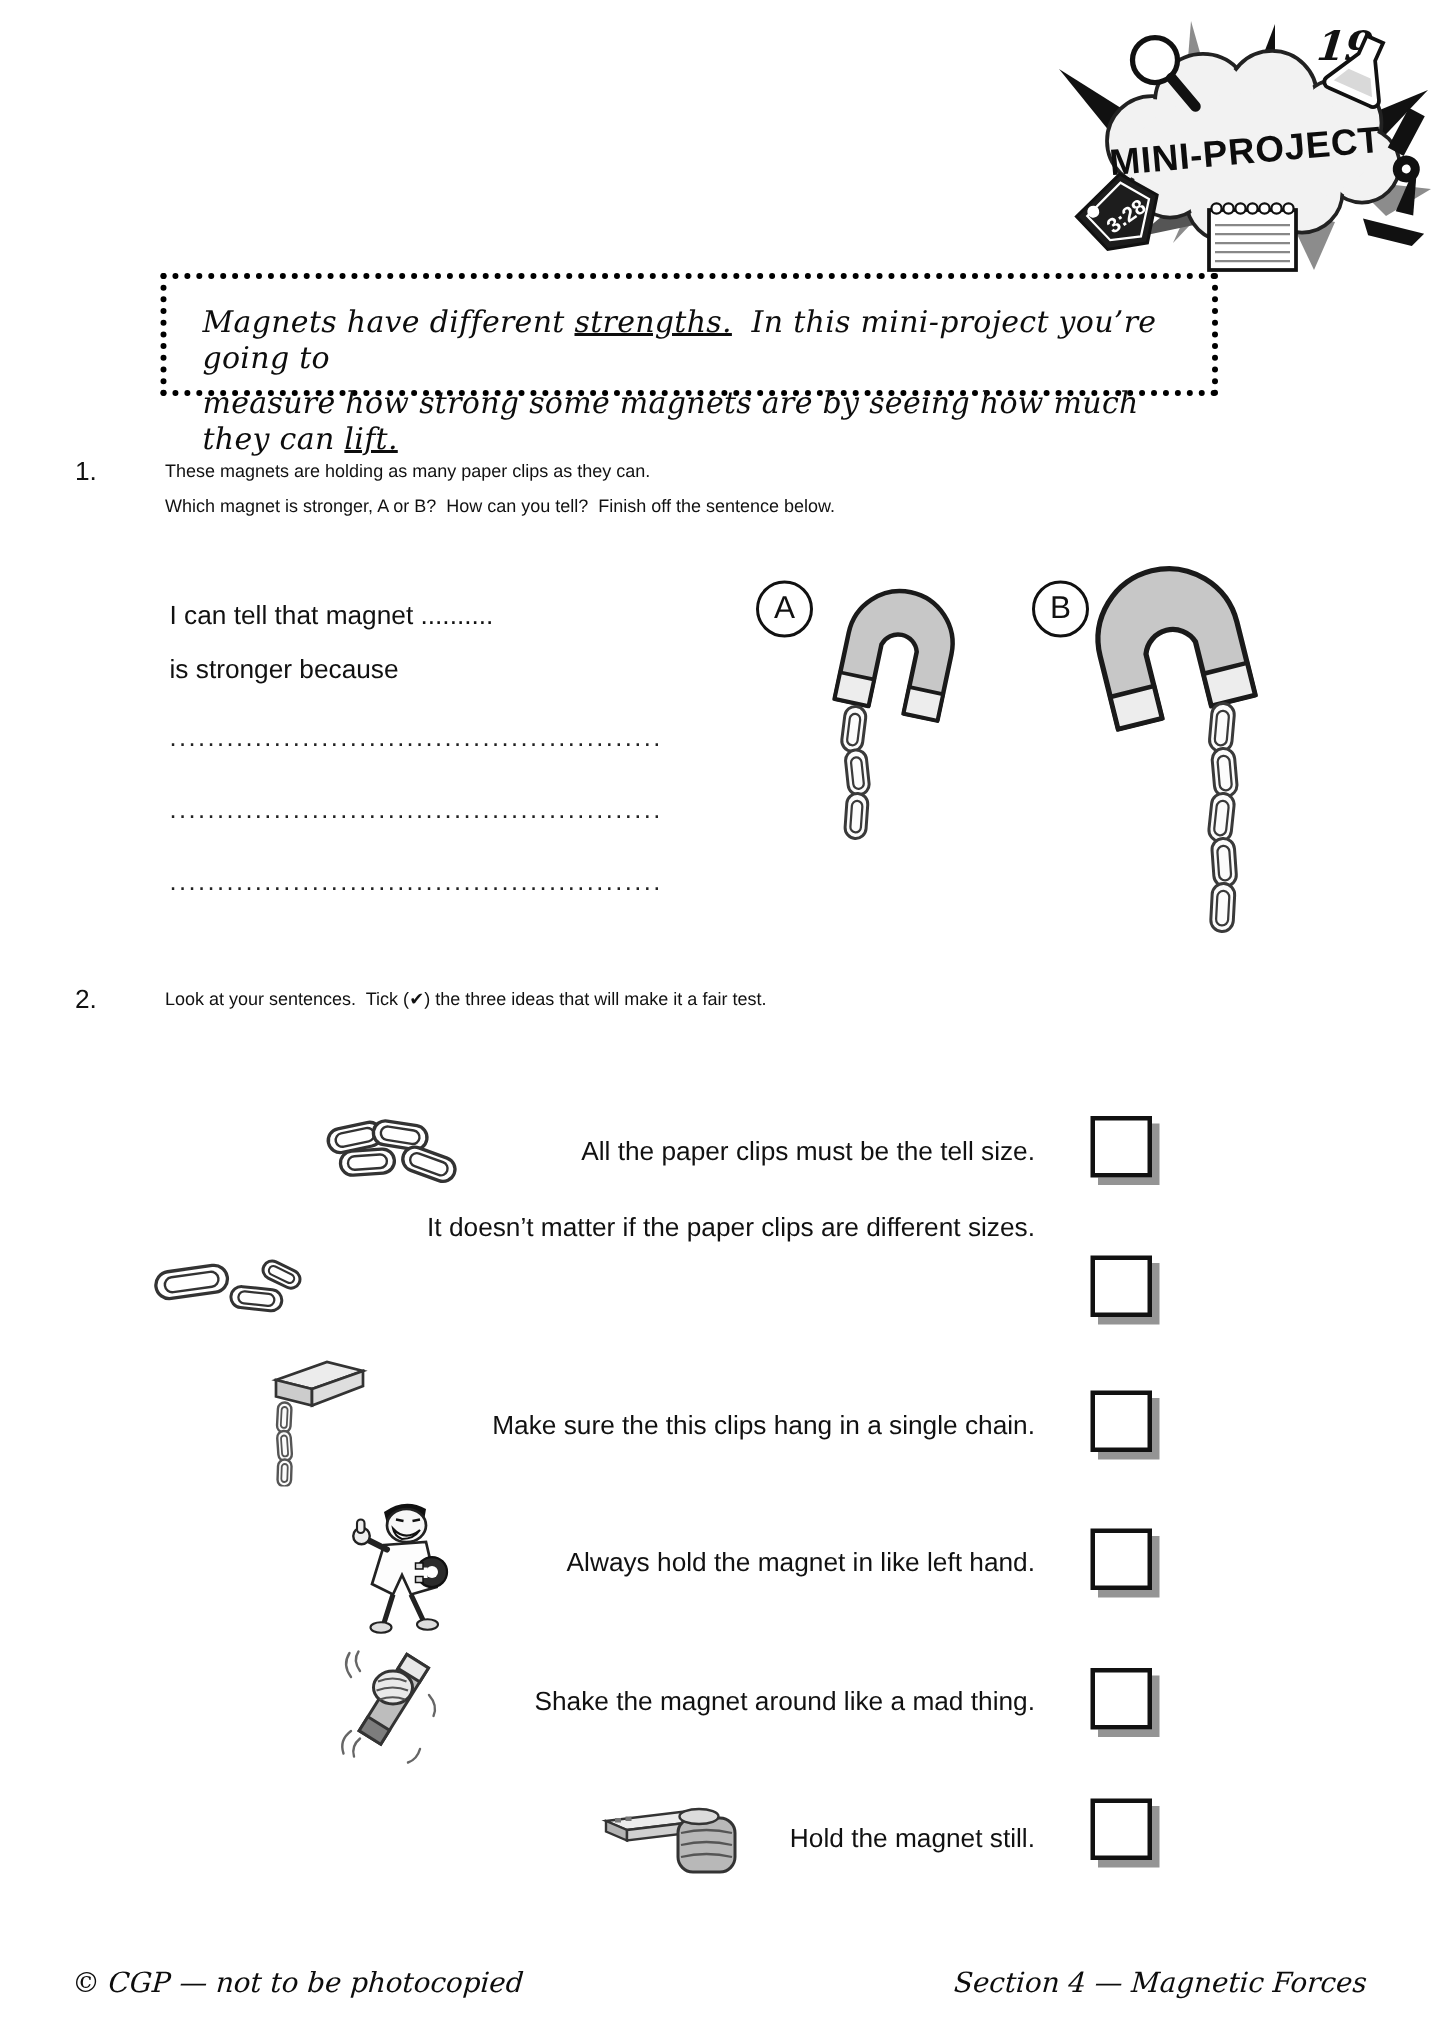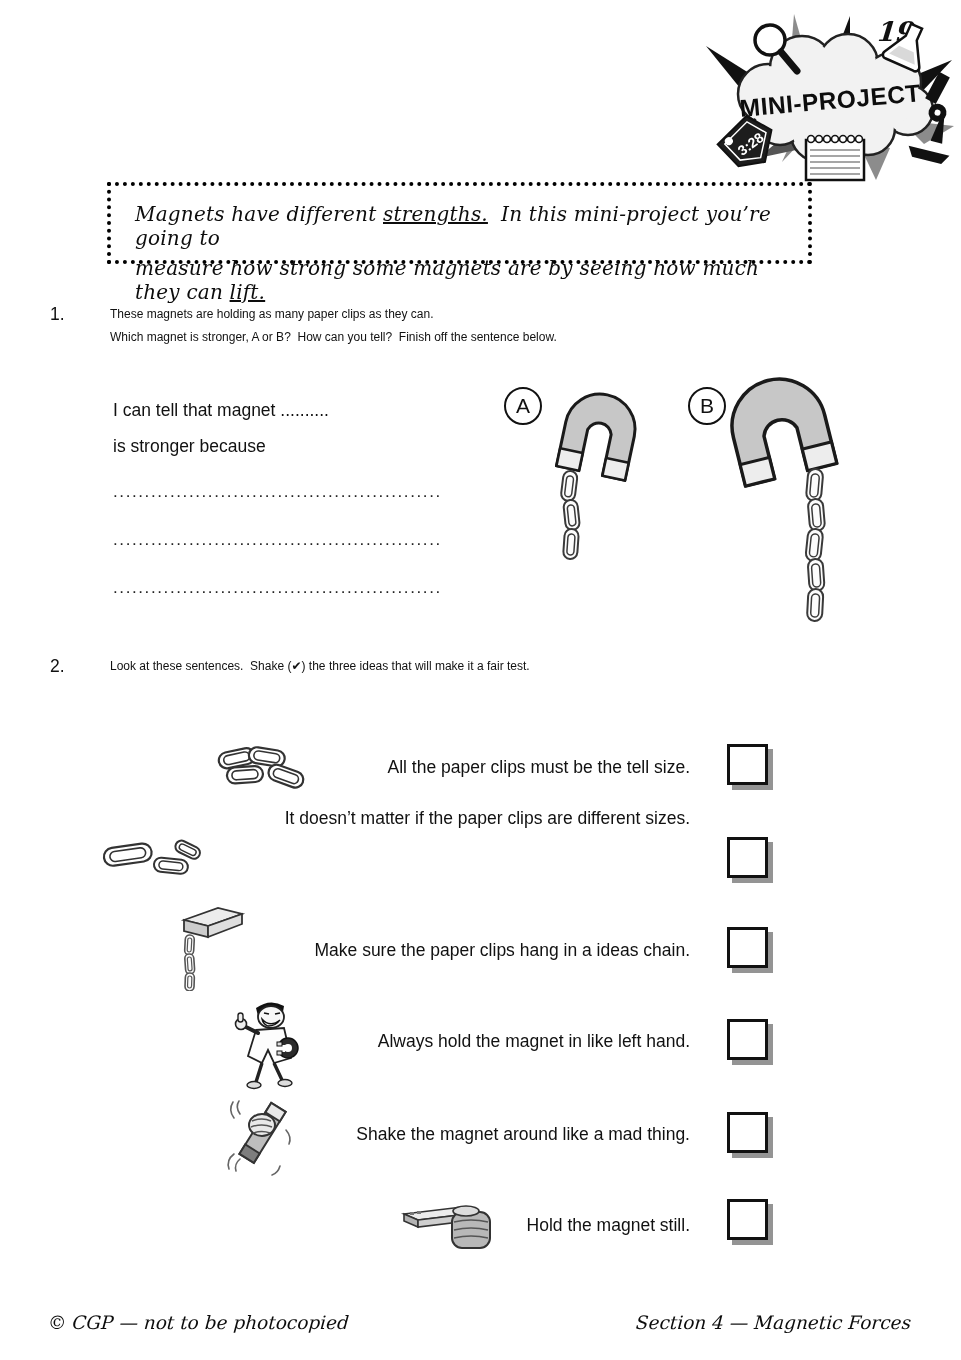--- a/index.html
+++ b/index.html
@@ -217,21 +217,21 @@
         <g transform="translate(101,221) rotate(3)">
           <rect x="-7.5" y="0" width="15" height="32" rx="7.5" stroke-width="2"></rect>
           <rect x="-4" y="5" width="8" height="23" rx="4" fill="none" stroke-width="1.5"></rect>
         </g>
       </g>
     </svg>
   </div>
 
   <div class="qnum" style="left:50px;top:655px;">2.</div>
   <div class="qtext" style="left:110px;top:655px;width:800px;">
-    <div class="t"><span class="t">Look at these sentences.  Shake (</span><span class="t b">✔</span><span class="t">) the </span><span class="t b">three</span><span class="t"> ideas that will make it a </span><span class="t b">fair test</span><span class="t">.</span></div>
+    <div class="t"><span class="t">Look at your sentences.  Tick (</span><span class="t b">✔</span><span class="t">) the </span><span class="t b">three</span><span class="t"> ideas that will make it a </span><span class="t b">fair test</span><span class="t">.</span></div>
   </div>
 
   <div>
     <div class="art" style="left:203px;top:740px;">
       <svg width="110" height="52" viewBox="0 0 110 52" fill="#fff" stroke="#333">
         <g transform="translate(16,22) rotate(-12)">
             <rect x="0" y="-8" width="36" height="16" rx="8" stroke-width="2.2"></rect>
             <rect x="5" y="-4.5" width="26" height="9" rx="4.5" fill="none" stroke-width="1.6"></rect>
           </g>
         <g transform="translate(46,14) rotate(9)">
@@ -288,21 +288,21 @@
               <rect x="-4.5" y="0" width="9" height="20" rx="4.5" stroke-width="1.6"></rect>
               <rect x="-2" y="3" width="4" height="14" rx="2" fill="none" stroke-width="1.2"></rect>
             </g>
           <g transform="translate(12,70) rotate(2)">
               <rect x="-4.5" y="0" width="9" height="18" rx="4.5" stroke-width="1.6"></rect>
               <rect x="-2" y="3" width="4" height="12" rx="2" fill="none" stroke-width="1.2"></rect>
             </g>
         </g>
       </svg>
     </div>
-    <div class="ft-text t" style="top:940px;">Make sure the paper clips hang in a ideas chain.</div>
+    <div class="ft-text t" style="top:940px;">Make sure the this clips hang in a single chain.</div>
     <div class="checkbox" style="top:927px;"></div>
   </div>
 
   <div>
     <div class="art" style="left:228px;top:1000px;">
       <svg width="82" height="92" viewBox="0 0 82 92">
         <path d="M28 8 Q42 -2 56 6 L54 18 Q42 10 30 16 Z" fill="#111"></path>
         <ellipse cx="43" cy="17" rx="13" ry="11" fill="#f7f7f7" stroke="#222" stroke-width="1.8"></ellipse>
         <path d="M34 19 Q42 28 52 20 Q48 26 40 26 Q35 24 34 19 Z" fill="#fff" stroke="#111" stroke-width="1.3"></path>
         <line x1="36" y1="13" x2="41" y2="14" stroke="#111" stroke-width="1.6"></line>

